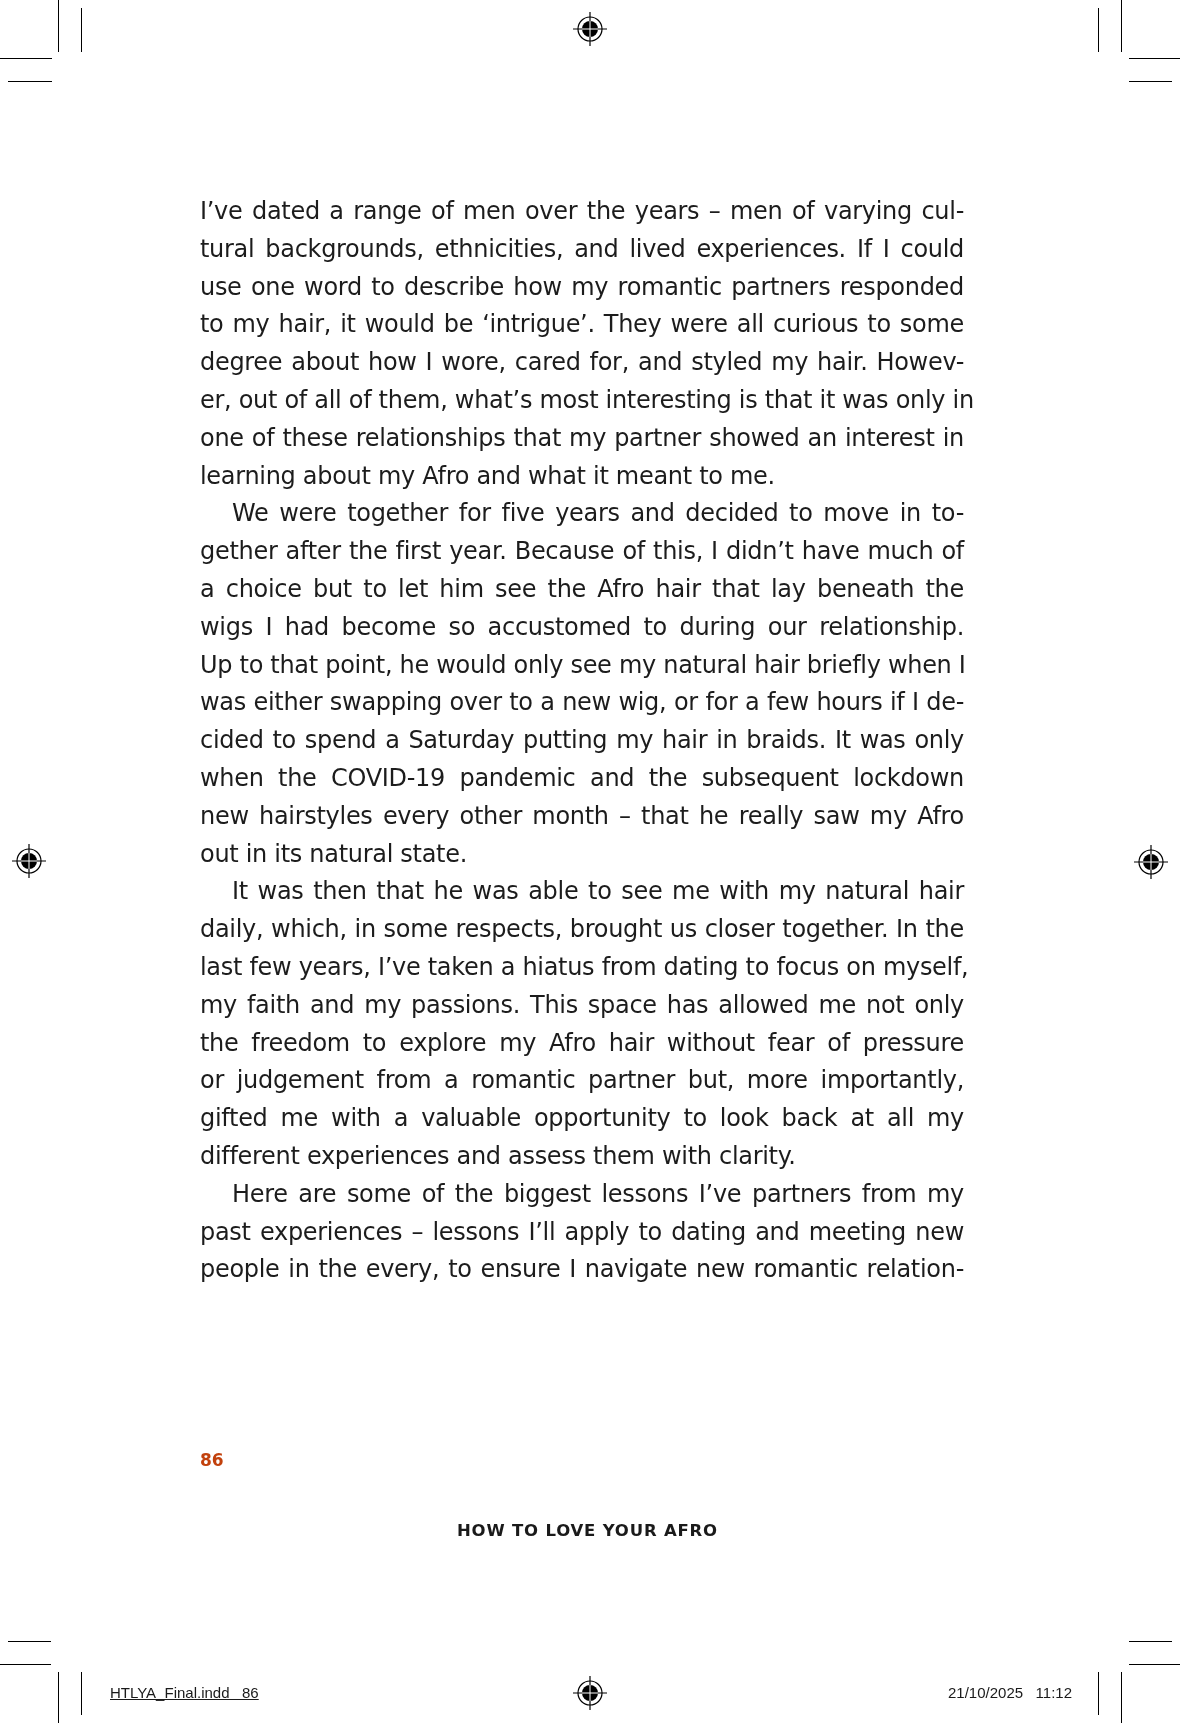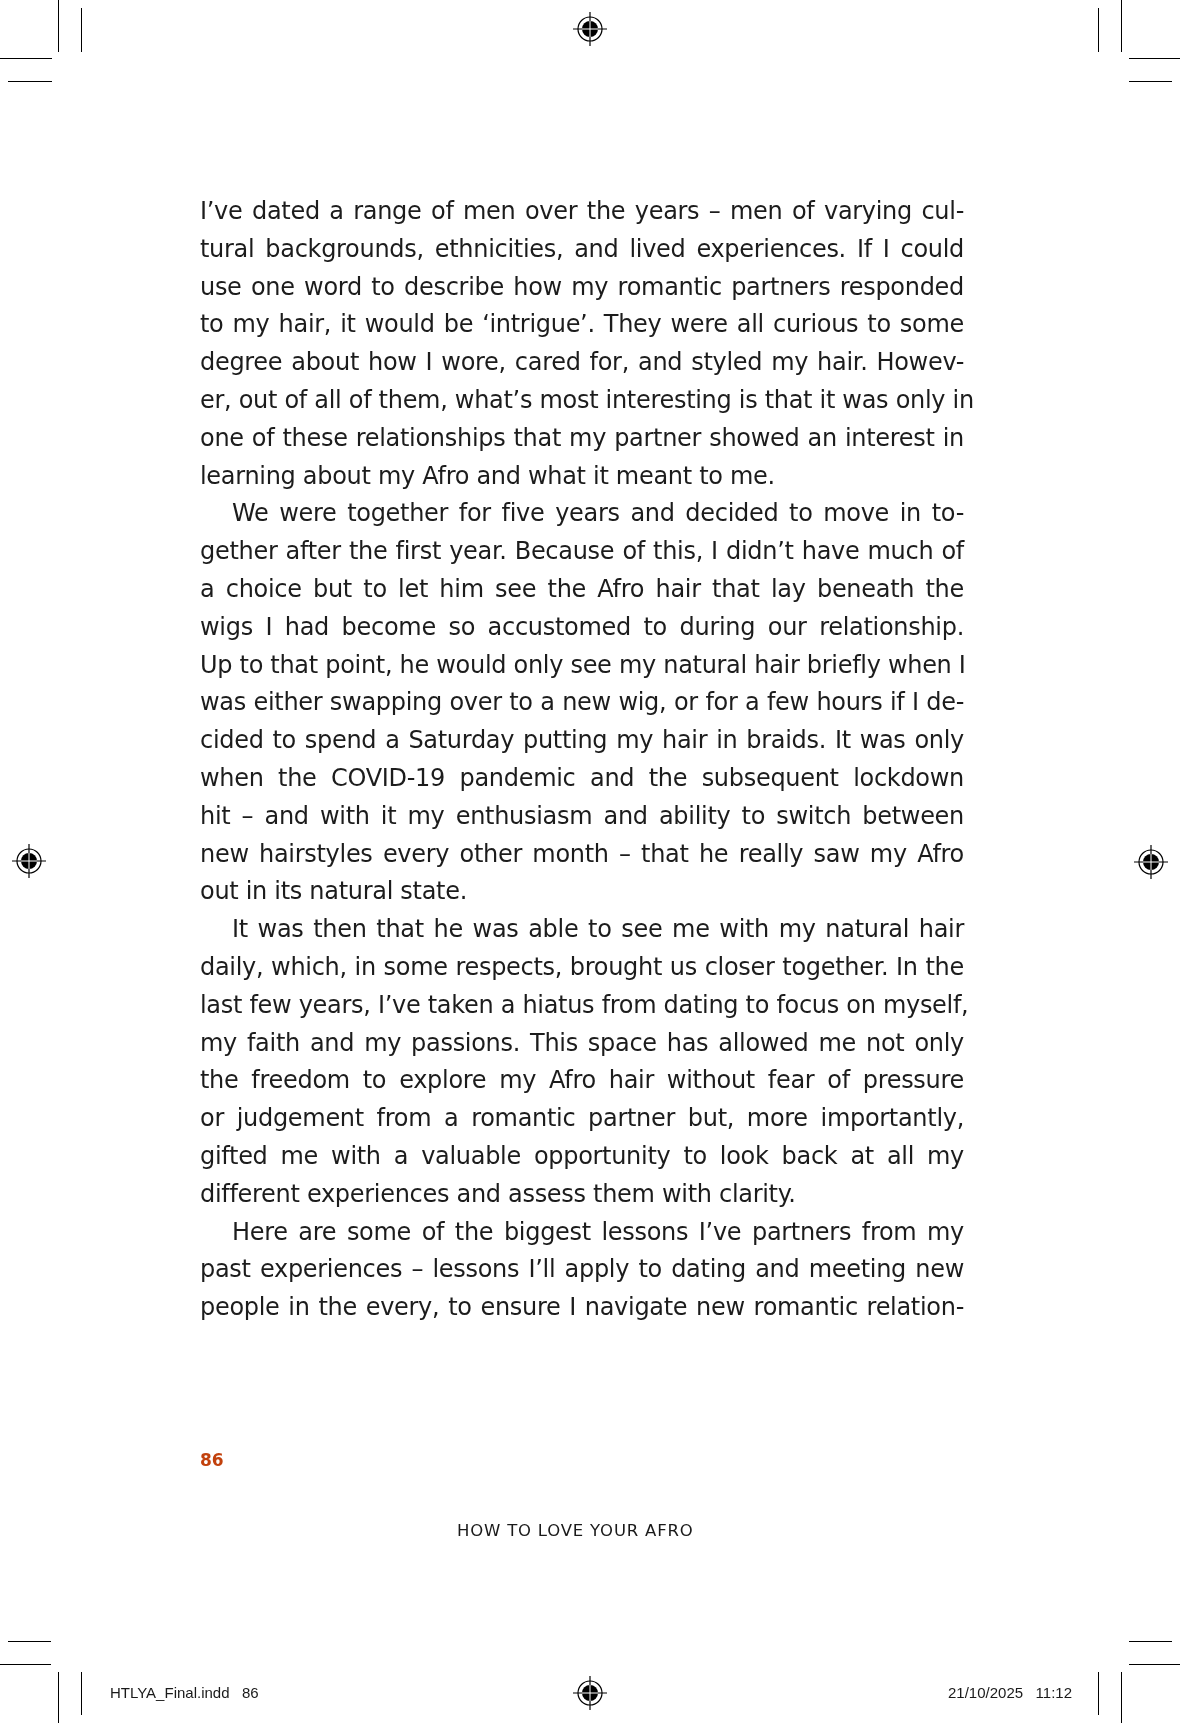--- a/index.html
+++ b/index.html
@@ -8,21 +8,21 @@
   .reg { position: absolute; width: 40px; height: 40px; }
   .text-block {
     position: absolute; left: 200px; top: 193px; width: 764px;
     font-family: "DejaVu Sans", sans-serif; font-size: 24px; line-height: 37.8px;
     letter-spacing: -0.3px; word-spacing: 0px; color: #1c1c1c;
   }
   .line { display: block; white-space: nowrap; text-align: justify; text-align-last: justify; height: 37.8px; }
   .line.last { text-align-last: left; }
   .line.indent { padding-left: 32px; }
   .folio { position: absolute; top: 1450px; left: 200px; font-family: "DejaVu Sans", sans-serif; font-weight: bold; font-size: 17px; color: #c2410c; }
-  .running-head { position: absolute; top: 1521px; left: 457px; font-family: "DejaVu Sans", sans-serif; font-weight: normal; font-size: 16.5px; letter-spacing: 0.8px; color: #1a1a1a; }
+  .running-head { position: absolute; top: 1521px; left: 457px; font-family: "DejaVu Sans", sans-serif; font-weight: bold; font-size: 16.5px; letter-spacing: 0.8px; color: #1a1a1a; }
   .slug { position: absolute; top: 1684px; font-family: "Liberation Sans", sans-serif; font-size: 15px; color: #1a1a1a; }
   .slug-left { left: 110px; }
   .slug-right { left: 948px; }
 </style>
 </head>
 <body>
 
 <div class="crop" style="left:58px;top:0;width:1px;height:52px;"></div>
 <div class="crop" style="left:81px;top:8px;width:1px;height:44px;"></div>
 <div class="crop" style="left:0;top:58px;width:52px;height:1px;"></div>
@@ -89,21 +89,20 @@
   </div>
   <div>
     <span class="line indent">We were together for five years and decided to move in to-</span>
     <span class="line">gether after the first year. Because of this, I didn’t have much of</span>
     <span class="line">a choice but to let him see the Afro hair that lay beneath the</span>
     <span class="line">wigs I had become so accustomed to during our relationship.</span>
     <span class="line">Up to that point, he would only see my natural hair briefly when I</span>
     <span class="line">was either swapping over to a new wig, or for a few hours if I de-</span>
     <span class="line">cided to spend a Saturday putting my hair in braids. It was only</span>
     <span class="line">when the COVID-19 pandemic and the subsequent lockdown</span>
-    <span class="line">hit – and with it my enthusiasm and ability to switch between</span>
     <span class="line">new hairstyles every other month – that he really saw my Afro</span>
     <span class="line last">out in its natural state.</span>
   </div>
   <div>
     <span class="line indent">It was then that he was able to see me with my natural hair</span>
     <span class="line">daily, which, in some respects, brought us closer together. In the</span>
     <span class="line">last few years, I’ve taken a hiatus from dating to focus on myself,</span>
     <span class="line">my faith and my passions. This space has allowed me not only</span>
     <span class="line">the freedom to explore my Afro hair without fear of pressure</span>
     <span class="line">or judgement from a romantic partner but, more importantly,</span>
@@ -113,14 +112,14 @@
   <div>
     <span class="line indent">Here are some of the biggest lessons I’ve partners from my</span>
     <span class="line">past experiences – lessons I’ll apply to dating and meeting new</span>
     <span class="line">people in the every, to ensure I navigate new romantic relation-</span>
   </div>
 </div>
 
 <div class="folio">86</div>
 <div class="running-head">HOW TO LOVE YOUR AFRO</div>
 
-<div class="slug slug-left" style="white-space:pre;">HTLYA_Final.indd   86</div>
+<div class="slug slug-left" style="white-space:pre;text-decoration:underline;">HTLYA_Final.indd   86</div>
 <div class="slug slug-right" style="white-space:pre;">21/10/2025   11:12</div>
 
 </body></html>

